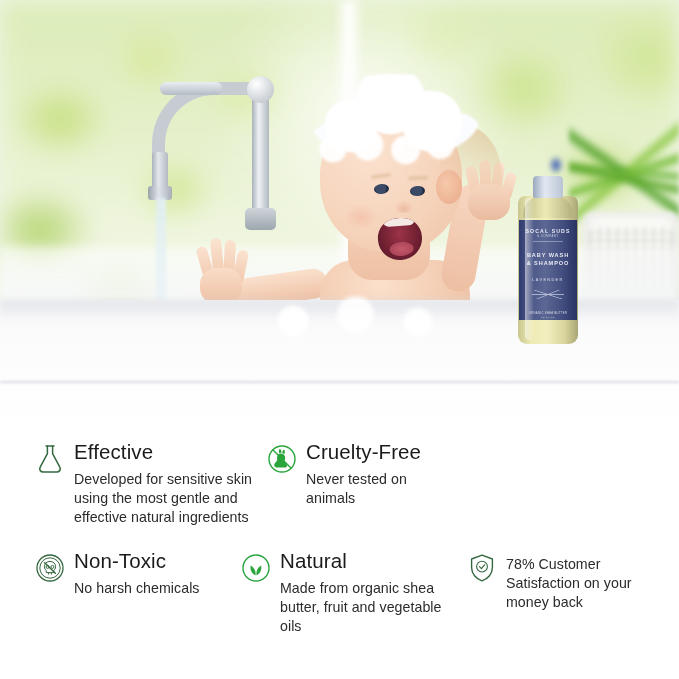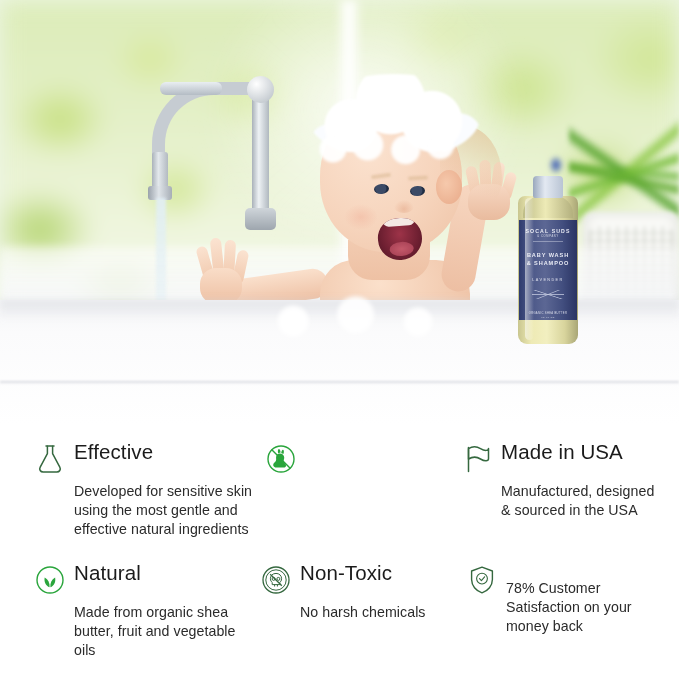--- a/index.html
+++ b/index.html
@@ -497,21 +497,21 @@
     color: #1b1b1b;
     font-weight: 400;
     line-height: 24px;
     letter-spacing: .1px;
     white-space: nowrap;
   }
   .fdesc {
     font-size: 14.2px;
     color: #2b2b2b;
     line-height: 19px;
-    margin-top: 18px;
+    margin-top: 6px;
     letter-spacing: .05px;
   }
 </style>
 </head>
 <body>
 
 <div class="page">
 
   <div class="photo">
     <div class="bg-green"></div>
@@ -609,52 +609,30 @@
           <svg width="30" height="30" viewBox="0 0 30 30" fill="none">
             <circle cx="15" cy="15" r="13" stroke="#2aa53c" stroke-width="1.4"></circle>
             <line x1="5.6" y1="5.6" x2="24.4" y2="24.4" stroke="#2aa53c" stroke-width="1.4"></line>
             <g fill="#2aa53c">
               <path d="M12.2 9.2c-.7-2.1-.2-3.9.6-4.1.8-.2 1.6 1.2 1.8 3.3z"></path>
               <path d="M15.2 9.0c.2-2.1 1.1-3.5 1.9-3.2.8.3 1.1 2.1.3 4.1z"></path>
               <path d="M13.6 9.4c2.6 0 4.4 1.7 4.6 3.9.2 1.9-.9 3-.6 4.3.3 1.3 2.1 2.1 2.4 3.6.2 1.3-.8 2.4-2.7 2.4h-6.5c-2.3 0-3.6-1.1-3.6-2.6 0-1.9 1.8-2.6 2.6-4 .8-1.4.1-2.6.3-4.1.3-2.1 1.5-3.5 3.5-3.5z"></path>
             </g>
           </svg>
         </div>
-      </div>
-
-      <div class="feature col3">
-        <div class="ficon">
-          <svg width="30" height="32" viewBox="0 0 30 32" fill="none" stroke="#35683f" stroke-width="1.5" stroke-linecap="round" stroke-linejoin="round">
-            <path d="M6.5 4.5v24"></path>
-            <path d="M6.5 5.6c4-2.4 8-2.4 12 0s8 2.4 8-.2v10.4c0 2.6-4 2.8-8 .2s-8-2.4-12 0z"></path>
-          </svg>
-        </div>
         <div class="ftext">
-          <div class="ftitle">Made in USA</div>
-          <div class="fdesc" style="width:165px">Manufactured, designed &amp; sourced in the USA</div>
-        </div>
-      </div>
+          <div class="ftitle">Cruelty-Free</div>
+          <div class="fdesc" style="width:115px">Never tested on animals</div>
+        </div>
+      </div>
+
 
     </div>
 
     <div class="row second">
-
-      <div class="feature col1">
-        <div class="ficon">
-          <svg width="30" height="30" viewBox="0 0 30 30" fill="none">
-            <circle cx="15" cy="15" r="13" stroke="#2aa53c" stroke-width="1.4"></circle>
-            <path d="M15.4 22.3c-.4-4.6 1.2-7.9 4.7-9.9.9 4.6-1 8.2-4.7 9.9z" fill="#2aa53c"></path>
-            <path d="M14.6 22.3c-3.8-1.6-5.8-5.2-4.9-9.9 3.6 2 5.2 5.3 4.9 9.9z" fill="#2aa53c"></path>
-          </svg>
-        </div>
-        <div class="ftext">
-          <div class="ftitle">Natural</div>
-          <div class="fdesc" style="width:185px">Made from organic shea butter, fruit and vegetable oils</div>
-        </div>
-      </div>
 
       <div class="feature col2">
         <div class="ficon">
           <svg width="30" height="30" viewBox="0 0 30 30" fill="none" stroke="#35683f">
             <circle cx="15" cy="15" r="13" stroke-width="1.3"></circle>
             <circle cx="15" cy="15" r="10.2" stroke-width="1"></circle>
             <g stroke-width="1">
               <path d="M15 8.4c-3.3 0-5.6 2.3-5.6 5.3 0 1.8.9 3 1.8 3.7v2.2h7.6v-2.2c.9-.7 1.8-1.9 1.8-3.7 0-3-2.3-5.3-5.6-5.3z"></path>
               <circle cx="12.6" cy="13.9" r="1.5"></circle>
               <circle cx="17.4" cy="13.9" r="1.5"></circle>
@@ -662,20 +640,34 @@
             </g>
             <line x1="9.2" y1="9.2" x2="20.8" y2="20.8" stroke-width="1.3"></line>
           </svg>
         </div>
         <div class="ftext">
           <div class="ftitle">Non-Toxic</div>
           <div class="fdesc" style="width:165px">No harsh chemicals</div>
         </div>
       </div>
 
+      <div class="feature col1">
+        <div class="ficon">
+          <svg width="30" height="30" viewBox="0 0 30 30" fill="none">
+            <circle cx="15" cy="15" r="13" stroke="#2aa53c" stroke-width="1.4"></circle>
+            <path d="M15.4 22.3c-.4-4.6 1.2-7.9 4.7-9.9.9 4.6-1 8.2-4.7 9.9z" fill="#2aa53c"></path>
+            <path d="M14.6 22.3c-3.8-1.6-5.8-5.2-4.9-9.9 3.6 2 5.2 5.3 4.9 9.9z" fill="#2aa53c"></path>
+          </svg>
+        </div>
+        <div class="ftext">
+          <div class="ftitle">Natural</div>
+          <div class="fdesc" style="width:185px">Made from organic shea butter, fruit and vegetable oils</div>
+        </div>
+      </div>
+
       <div class="feature col3">
         <div class="ficon">
           <svg width="30" height="32" viewBox="0 0 30 32" fill="none" stroke="#35683f" stroke-width="1.4" stroke-linecap="round" stroke-linejoin="round">
             <path d="M15 3.2 4.6 7v8.6c0 6 4.3 11.3 10.4 13.2 6.1-1.9 10.4-7.2 10.4-13.2V7z"></path>
             <circle cx="15" cy="14.6" r="5.4" stroke-width="1.1"></circle>
             <path d="m12.5 14.7 1.9 2 3.2-3.9" stroke-width="1.1"></path>
           </svg>
         </div>
         <div class="ftext">
           <div class="fdesc" style="width:168px">78% Customer Satisfaction on your money back</div>

